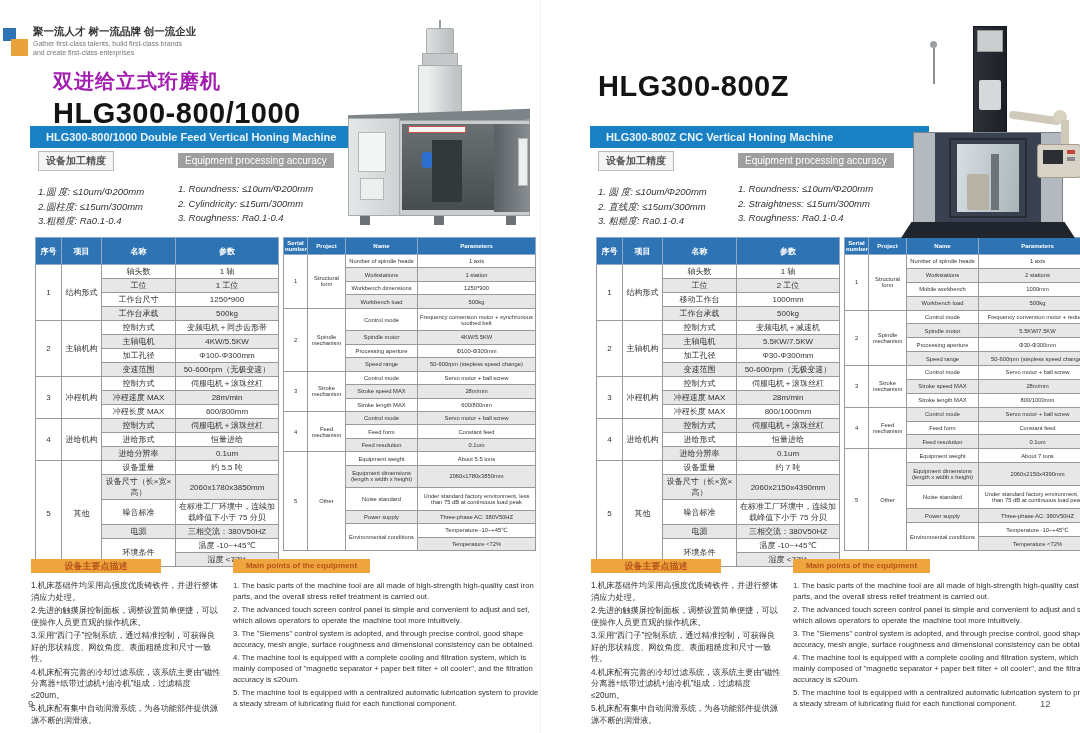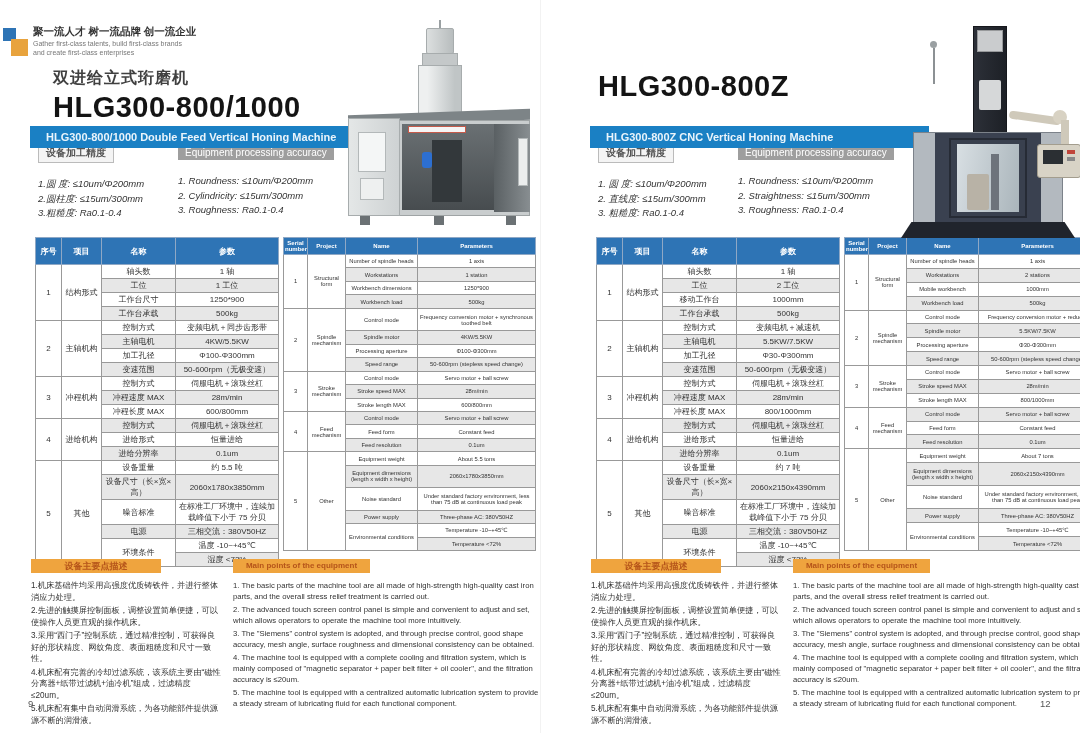--- a/index.html
+++ b/index.html
@@ -14,29 +14,29 @@
 
   
   .logo-sq1{position:absolute;left:3px;top:28px;width:13px;height:13px;background:var(--thead-blue);}
   .logo-sq2{position:absolute;left:11px;top:39px;width:17px;height:17px;background:#e8a33d;}
   .tagline-cn{position:absolute;left:33px;top:25px;font-size:10.5px;font-weight:bold;color:#333;}
   .tagline-en{position:absolute;left:33px;top:40px;font-size:7px;line-height:8.5px;color:#777;}
 
   
   .title-block{position:absolute;top:68px;}
   .tb-left{left:53px;} .tb-right{left:598px;}
-  .subtitle{font-size:16px;font-weight:bold;color:#404040;letter-spacing:1px;}
+  .subtitle{font-size:20px;font-weight:bold;color:#a21caf;letter-spacing:1px;}
   .model{font-size:29px;font-weight:bold;color:#141414;letter-spacing:0.5px;margin-top:2px;}
 
   .banner{position:absolute;top:126px;height:22px;background:var(--accent-blue);color:#eaf4fb;
           font-size:11px;font-weight:bold;line-height:22px;padding-left:16px;z-index:1;}
   .bn-left{left:30px;width:342px;} .bn-right{left:590px;width:339px;}
 
   
-  .acc-col{position:absolute;top:142px;width:140px;}
+  .acc-col{position:absolute;top:150px;width:140px;}
   .acc-label{display:inline-block;padding:2px 7px;font-size:10px;white-space:nowrap;}
   .acc-label-cn{border:1px solid #bbb;background:#f4f4f4;color:#555;font-weight:bold;}
   .acc-label-en{background:var(--label-gray);color:#fff;}
   .acc-items{margin-top:14px;font-size:9.5px;line-height:14.5px;color:#333;white-space:nowrap;font-style:italic;}
   .ac1{left:38px;} .ac2{left:178px;} .ac3{left:598px;} .ac4{left:738px;}
 
   
   .tables{position:absolute;top:237px;display:flex;gap:4px;z-index:1;}
   .tw-left{left:35px;} .tw-right{left:596px;}
   table.spec{border-collapse:collapse;height:314px;table-layout:fixed;background:#fff;}

